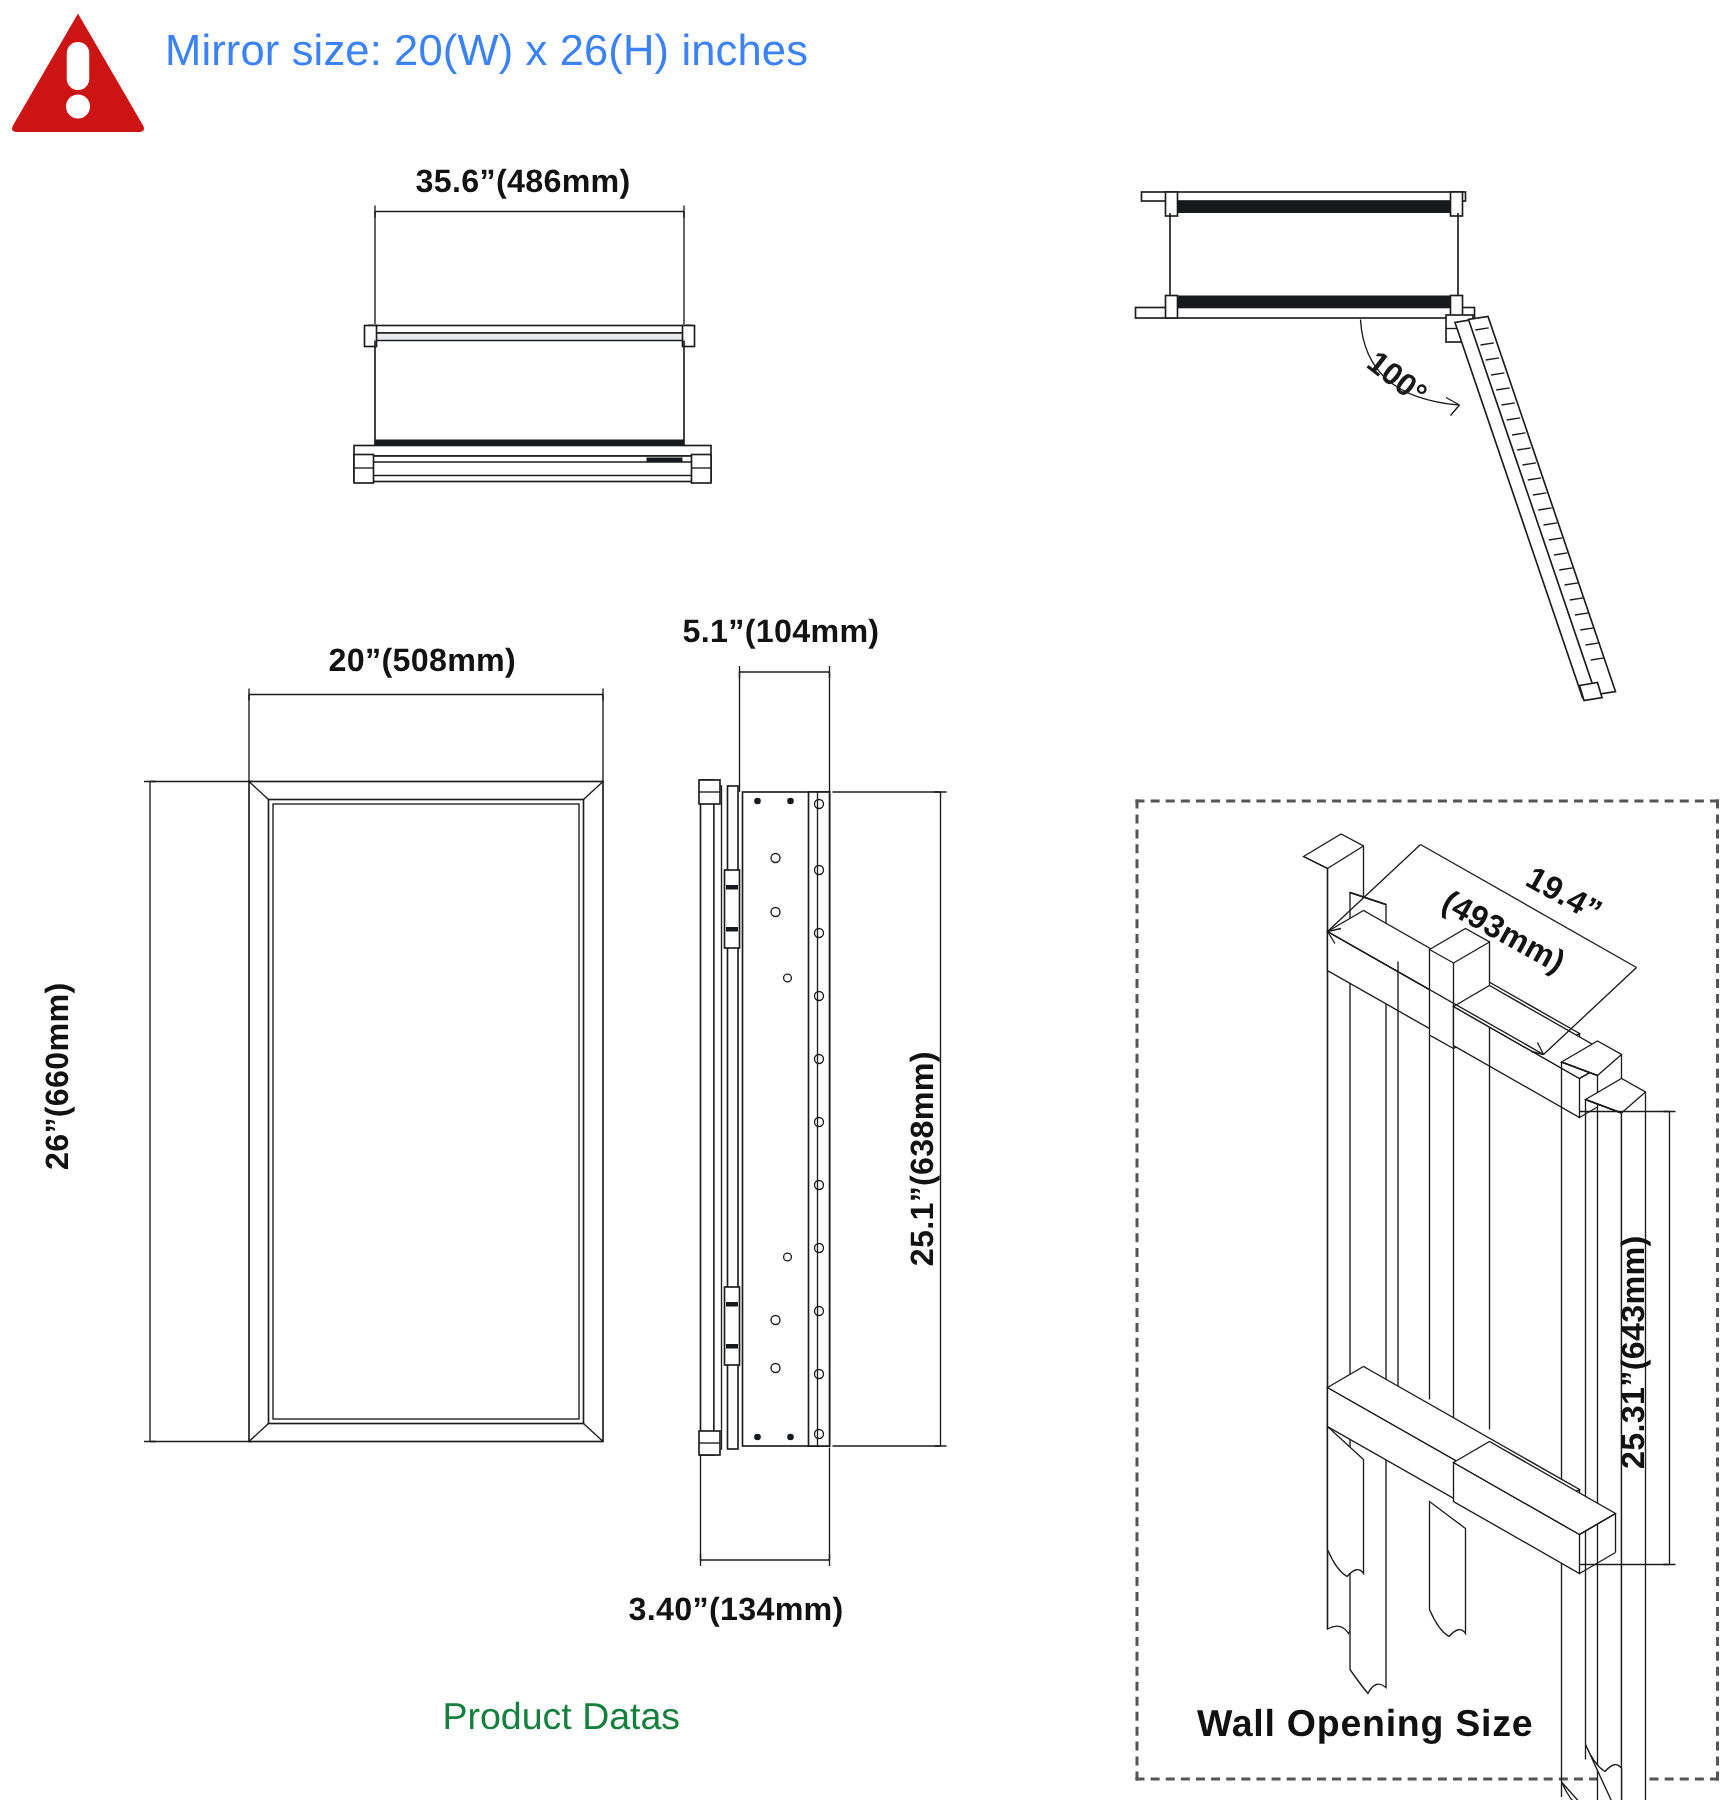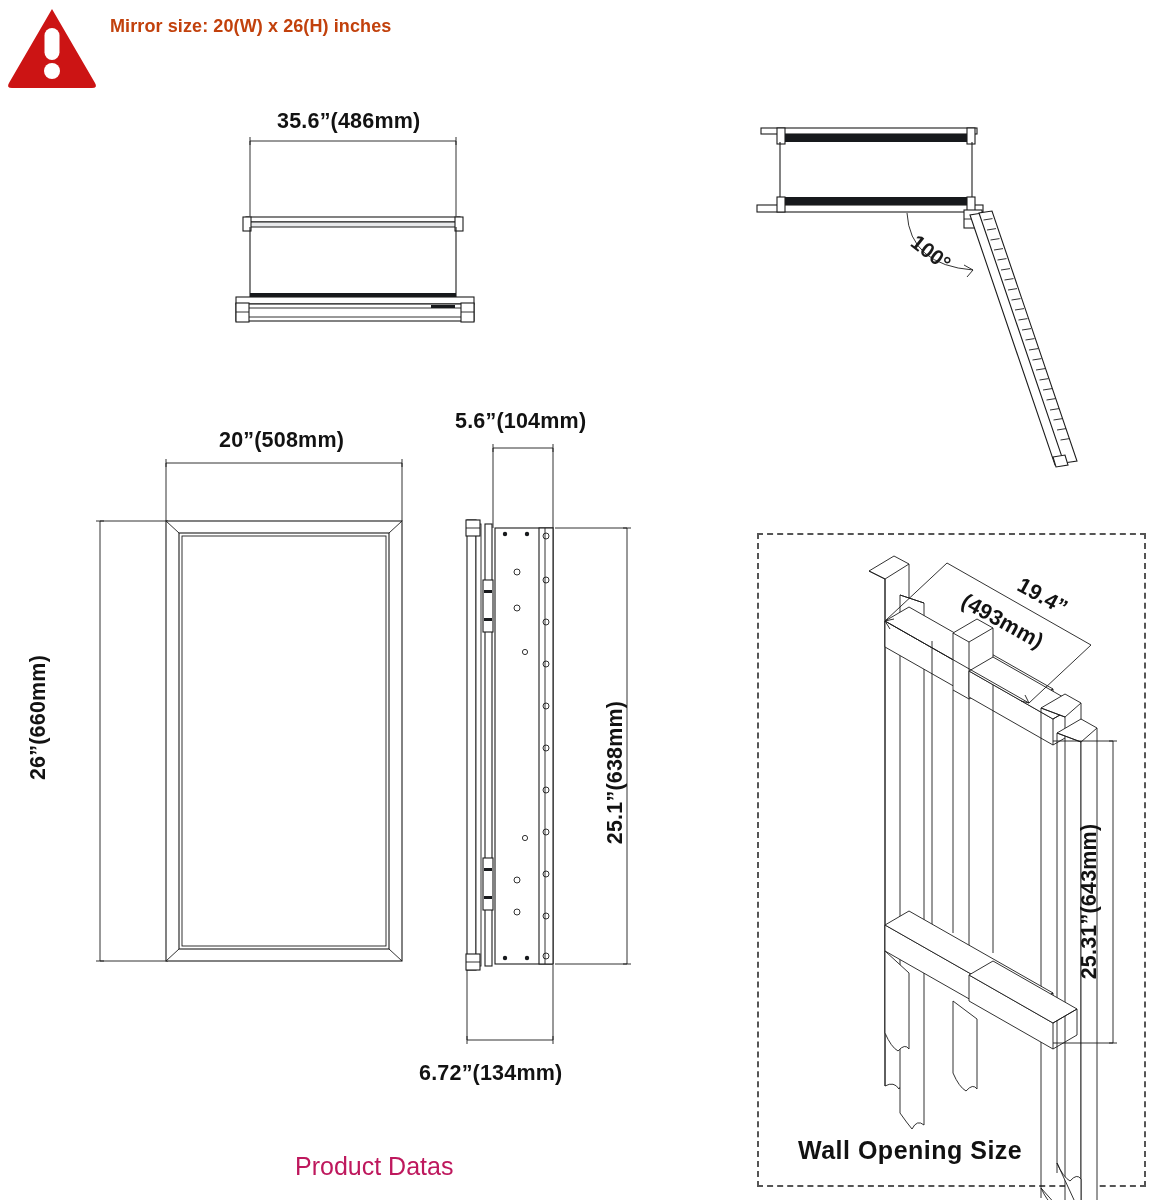--- a/index.html
+++ b/index.html
@@ -1,22 +1,22 @@
 <!DOCTYPE html>
 <html><head>
 <meta charset="utf-8">
 <style>
   html,body{margin:0;padding:0;background:#ffffff;}
   body{width:1152px;height:1200px;position:relative;overflow:hidden;
        font-family:"Liberation Sans","DejaVu Sans",sans-serif;color:#111;}
   .abs{position:absolute;}
-  .warn-text{font-size:18px;line-height:1.42;color:#c2410c;font-weight:700;letter-spacing:.1px;}
+  .warn-text{font-size:29px;line-height:1.42;color:#3b82f6;font-weight:400;letter-spacing:.1px;}
   .dim{font-size:21.5px;font-weight:700;color:#121212;white-space:nowrap;letter-spacing:.2px;}
   .dim-light{font-size:21.5px;font-weight:400;color:#1a1a1a;white-space:nowrap;}
-  .caption{font-size:25px;font-weight:400;color:#be185d;white-space:nowrap;margin-top:21px;}
+  .caption{font-size:25px;font-weight:400;color:#15803d;white-space:nowrap;}
   .caption-sp{font-size:25px;font-weight:700;color:#111;white-space:nowrap;letter-spacing:.5px;}
   svg{display:block;overflow:visible;}
   .ln{stroke:#1c1c1c;fill:none;}
   .thin{stroke-width:1.1;}
   .thinner{stroke-width:.9;}
   .fillw{fill:#ffffff;}
   .dark{fill:#17191c;}
   .grayfill{fill:#e9eaec;}
   .dashbox{border:2px dashed #555;}
 </style>
@@ -148,23 +148,23 @@
     <rect class="ln thin fillw" x="76" y="66" width="236" height="440"></rect>
 
     <rect class="ln thin fillw" x="89" y="78" width="210" height="416"></rect>
 
     <path class="ln thinner" d="M76 66 L89 78 M312 66 L299 78 M76 506 L89 494 M312 506 L299 494"></path>
 
     <rect class="ln thinner" x="92" y="81" width="204" height="410"></rect>
   </svg>
 </div>
 
-<div class="abs dim" style="left:455px;top:409px;">5.6”(104mm)</div>
+<div class="abs dim" style="left:455px;top:409px;">5.1”(104mm)</div>
 <div class="abs dim" style="left:544px;top:760px;transform:rotate(-90deg);transform-origin:center center;">25.1”(638mm)</div>
-<div class="abs dim" style="left:419px;top:1061px;">6.72”(134mm)</div>
+<div class="abs dim" style="left:419px;top:1061px;">3.40”(134mm)</div>
 
 <div class="abs" style="left:455px;top:440px;width:200px;height:620px;">
   <svg width="200" height="620" viewBox="0 0 200 620">
 
     <line class="ln thinner" x1="38" y1="8" x2="98" y2="8"></line>
     <path class="ln thinner" d="M38 4 L38 12 M98 4 L98 12"></path>
     <line class="ln thinner" x1="38" y1="8" x2="38" y2="88"></line>
     <line class="ln thinner" x1="98" y1="8" x2="98" y2="88"></line>
 
     <line class="ln thinner" x1="12" y1="600" x2="98" y2="600"></line>

